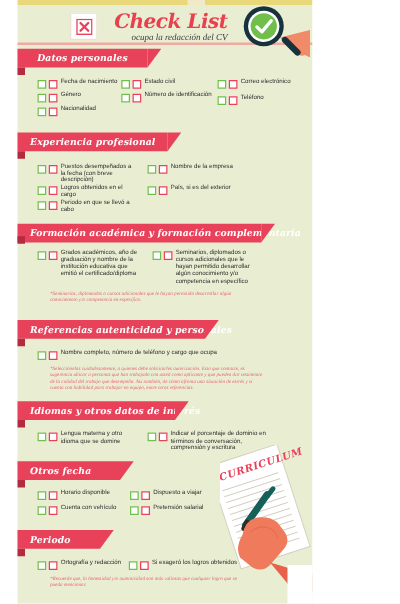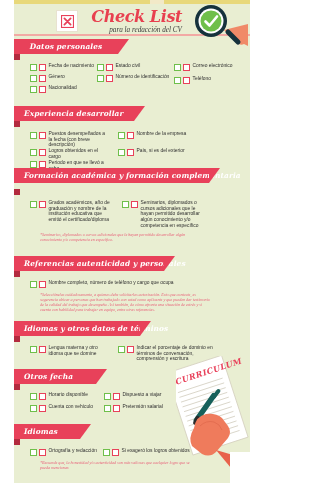--- a/index.html
+++ b/index.html
@@ -58,21 +58,21 @@
 
   <div class="header">
     <div class="xbox">
       <svg width="13" height="13" viewBox="0 0 13 13">
         <rect x="0.5" y="0.5" width="12" height="12" fill="#ffffff" stroke="#e8415a" stroke-width="1.2"></rect>
         <path d="M3.4 3.4 L9.6 9.6 M9.6 3.4 L3.4 9.6" stroke="#e8415a" stroke-width="1.8" stroke-linecap="round"></path>
       </svg>
     </div>
     <div class="titlewrap">
       <div class="title">Check List</div>
-      <div class="subtitle">para la redacción del CV</div>
+      <div class="subtitle">ocupa la redacción del CV</div>
     </div>
     <div class="glass">
       <svg width="64" height="42" viewBox="0 0 64 42">
 
         <path d="M40 26 L52 38 Q56 42 60 40 L64 42 L64 20 L56 22 Z" fill="#f08a68"></path>
         <path d="M44 28 L54 38" stroke="#16323c" stroke-width="5" stroke-linecap="round"></path>
         <circle cx="27" cy="17" r="16" fill="#16323c"></circle>
         <circle cx="27" cy="17" r="12.5" fill="#ffffff"></circle>
         <circle cx="27" cy="17" r="10.5" fill="#6fbf4a"></circle>
         <path d="M21.5 17.5 L25.5 21.5 L33 12.5" stroke="#ffffff" stroke-width="2.6" fill="none" stroke-linecap="round" stroke-linejoin="round"></path>
@@ -129,21 +129,21 @@
   </div>
   <div class="item" style="left:174px;top:76px;width:70px;">
     <span class="cbpair">
         <span class="cb g"></span>
         <span class="cb r"></span>
       </span>
     <span class="itxt">Teléfono</span>
   </div>
 
   <div class="ribbon" style="left:14px;top:106px;width:100px;">
-    <span class="lbl">Experiencia desarrollar</span>
+    <span class="lbl">Experiencia profesional</span>
   </div>
   <div class="rtail" style="left:14px;top:121px;"></div>
 
   <div class="item" style="left:30px;top:131px;width:80px;">
     <span class="cbpair">
         <span class="cb g"></span>
         <span class="cb r"></span>
       </span>
     <span class="itxt">Puestos desempeñados a la fecha (con breve descripción)</span>
   </div>
@@ -169,21 +169,21 @@
     <span class="itxt">Nombre de la empresa</span>
   </div>
   <div class="item" style="left:118px;top:148px;width:80px;">
     <span class="cbpair">
         <span class="cb g"></span>
         <span class="cb r"></span>
       </span>
     <span class="itxt">País, si es del exterior</span>
   </div>
 
-  <div class="ribbon" style="left:14px;top:168px;width:175px;">
+  <div class="ribbon" style="left:14px;top:179px;width:175px;">
     <span class="lbl">Formación académica y formación complementaria</span>
   </div>
   <div class="rtail" style="left:14px;top:189px;"></div>
 
   <div class="item" style="left:30px;top:200px;width:82px;">
     <span class="cbpair">
         <span class="cb g"></span>
         <span class="cb r"></span>
       </span>
     <span class="itxt">Grados académicos, año de graduación y nombre de la institución educativa que emitió el certificado/diploma</span>
@@ -205,21 +205,21 @@
   <div class="item" style="left:30px;top:280px;width:180px;">
     <span class="cbpair">
         <span class="cb g"></span>
         <span class="cb r"></span>
       </span>
     <span class="itxt">Nombre completo, número de teléfono y cargo que ocupa</span>
   </div>
   <div class="note" style="left:40px;top:292px;width:172px;">*Selecciónelas cuidadosamente, a quienes debe solicitarles autorización. Esto que contacte, es sugerencia ubicar a personas que han trabajado con usted como aplicante y que pueden dar testimonio de la calidad del trabajo que desempeña. Así también, de cómo afronta una situación de estrés y si cuenta con habilidad para trabajar en equipo, entre otras referencias.</div>
 
   <div class="ribbon" style="left:14px;top:321px;width:106px;">
-    <span class="lbl">Idiomas y otros datos de términos</span>
+    <span class="lbl">Idiomas y otros datos de interés</span>
   </div>
   <div class="rtail" style="left:14px;top:336px;"></div>
 
   <div class="item" style="left:30px;top:345px;width:80px;">
     <span class="cbpair">
         <span class="cb g"></span>
         <span class="cb r"></span>
       </span>
     <span class="itxt">Lengua materna y otro idioma que se domine</span>
   </div>
@@ -259,21 +259,21 @@
   </div>
   <div class="item" style="left:104px;top:404px;width:66px;">
     <span class="cbpair">
         <span class="cb g"></span>
         <span class="cb r"></span>
       </span>
     <span class="itxt">Pretensión salarial</span>
   </div>
 
   <div class="ribbon" style="left:14px;top:424px;width:46px;">
-    <span class="lbl">Idiomas</span>
+    <span class="lbl">Periodo</span>
   </div>
   <div class="rtail" style="left:14px;top:439px;"></div>
 
   <div class="item" style="left:30px;top:448px;width:70px;">
     <span class="cbpair">
         <span class="cb g"></span>
         <span class="cb r"></span>
       </span>
     <span class="itxt">Ortografía y redacción</span>
   </div>

